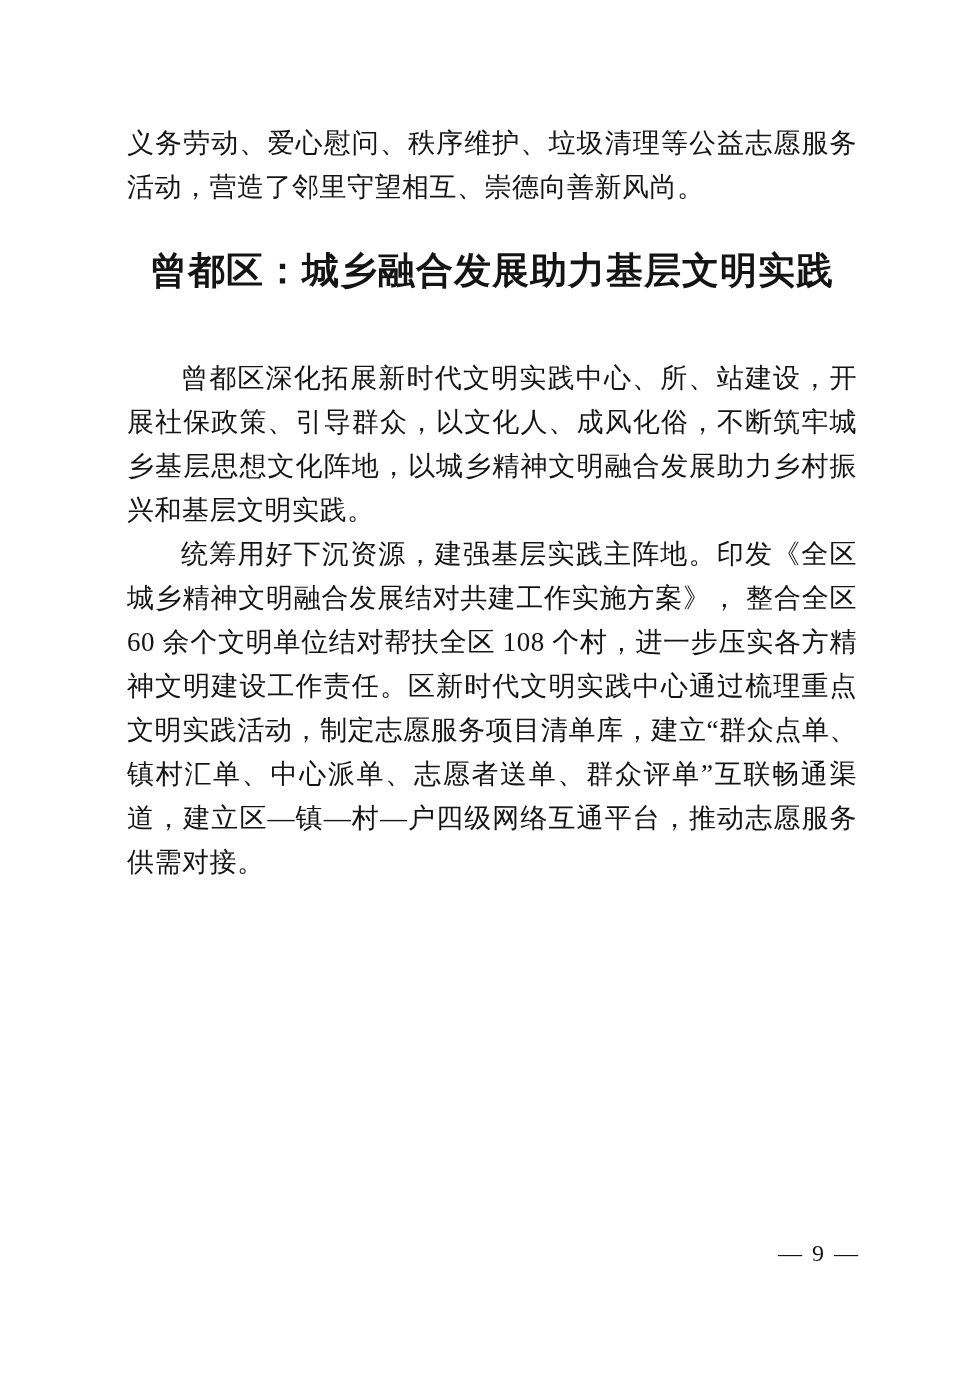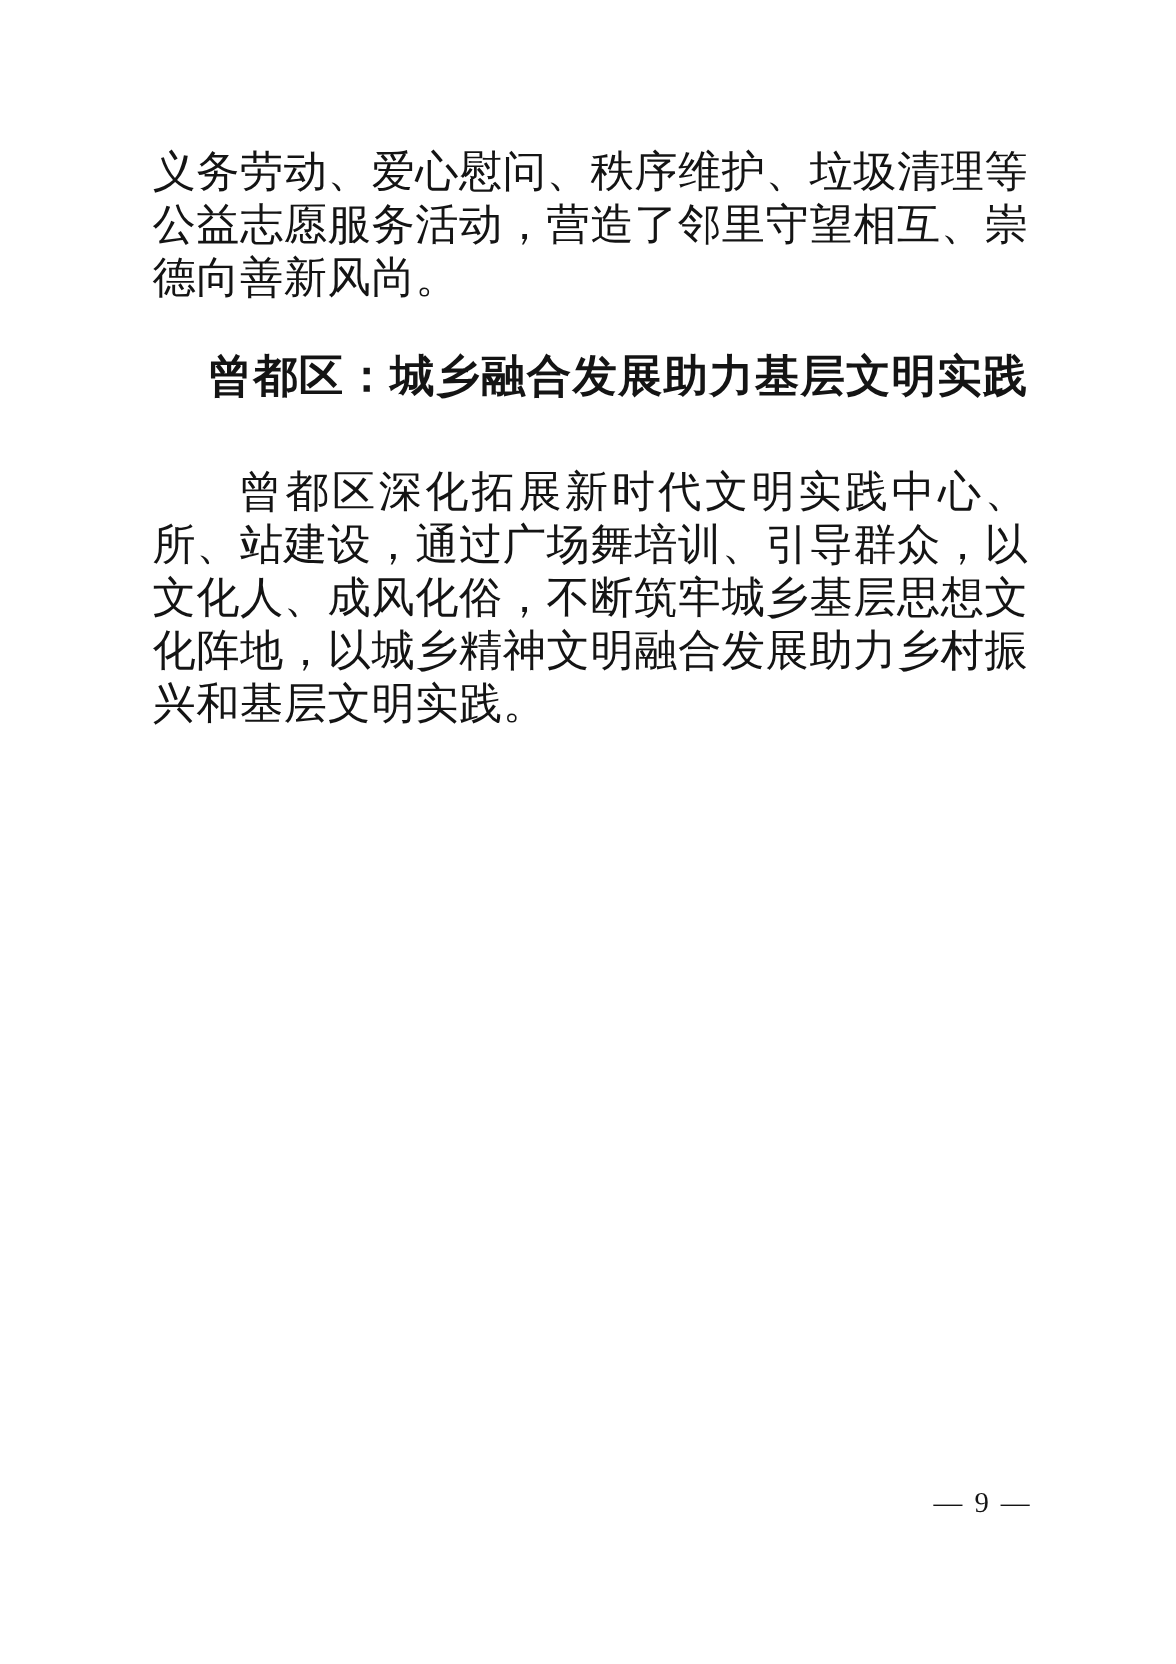--- a/index.html
+++ b/index.html
@@ -14,53 +14,54 @@
     font-family: "Liberation Serif", "DejaVu Serif", serif;
     color: #141414;
   }
   .content {
     position: absolute;
     left: 127px;
     top: 121px;
     width: 730px;
   }
   .body-para {
-    font-size: 36px;
+    font-size: 27px;
     line-height: 44px;
     text-align: justify;
     text-justify: inter-character;
     letter-spacing: 0.5px;
     word-break: break-all;
   }
   .body-para.indent {
     text-indent: 2em;
   }
   .section-heading {
     font-size: 37px;
     font-weight: bold;
     line-height: 50px;
-    text-align: right;
+    text-align: center;
     letter-spacing: 1px;
     margin-top: 37px;
-    margin-bottom: 48px;
+    margin-bottom: 60px;
     white-space: nowrap;
   }
   .page-footer {
     position: absolute;
     right: 120px;
     top: 1238px;
     font-size: 24px;
     line-height: 30px;
     letter-spacing: 2px;
     color: #141414;
   }
 </style>
 </head>
 <body>
 
 <div class="page">
   <div class="content">
     <p class="body-para">义务劳动、爱心慰问、秩序维护、垃圾清理等公益志愿服务活动，营造了邻里守望相互、崇德向善新风尚。</p>
     <h1 class="section-heading">曾都区：城乡融合发展助力基层文明实践</h1>
-    <p class="body-para indent">曾都区深化拓展新时代文明实践中心、所、站建设，通过广场舞培训、引导群众，以文化人、成风化俗，不断筑牢城乡基层思想文化阵地，以城乡精神文明融合发展助力乡村振兴和基层文明实践。</p>
+    <p class="body-para indent">曾都区深化拓展新时代文明实践中心、所、站建设，开展社保政策、引导群众，以文化人、成风化俗，不断筑牢城乡基层思想文化阵地，以城乡精神文明融合发展助力乡村振兴和基层文明实践。</p>
+    <p class="body-para indent">统筹用好下沉资源，建强基层实践主阵地。印发《全区城乡精神文明融合发展结对共建工作实施方案》， 整合全区 60 余个文明单位结对帮扶全区 108 个村，进一步压实各方精神文明建设工作责任。区新时代文明实践中心通过梳理重点文明实践活动，制定志愿服务项目清单库，建立“群众点单、镇村汇单、中心派单、志愿者送单、群众评单”互联畅通渠道，建立区—镇—村—户四级网络互通平台，推动志愿服务供需对接。</p>
   </div>
   <div class="page-footer">— 9 —</div>
 </div>
 
 </body></html>

